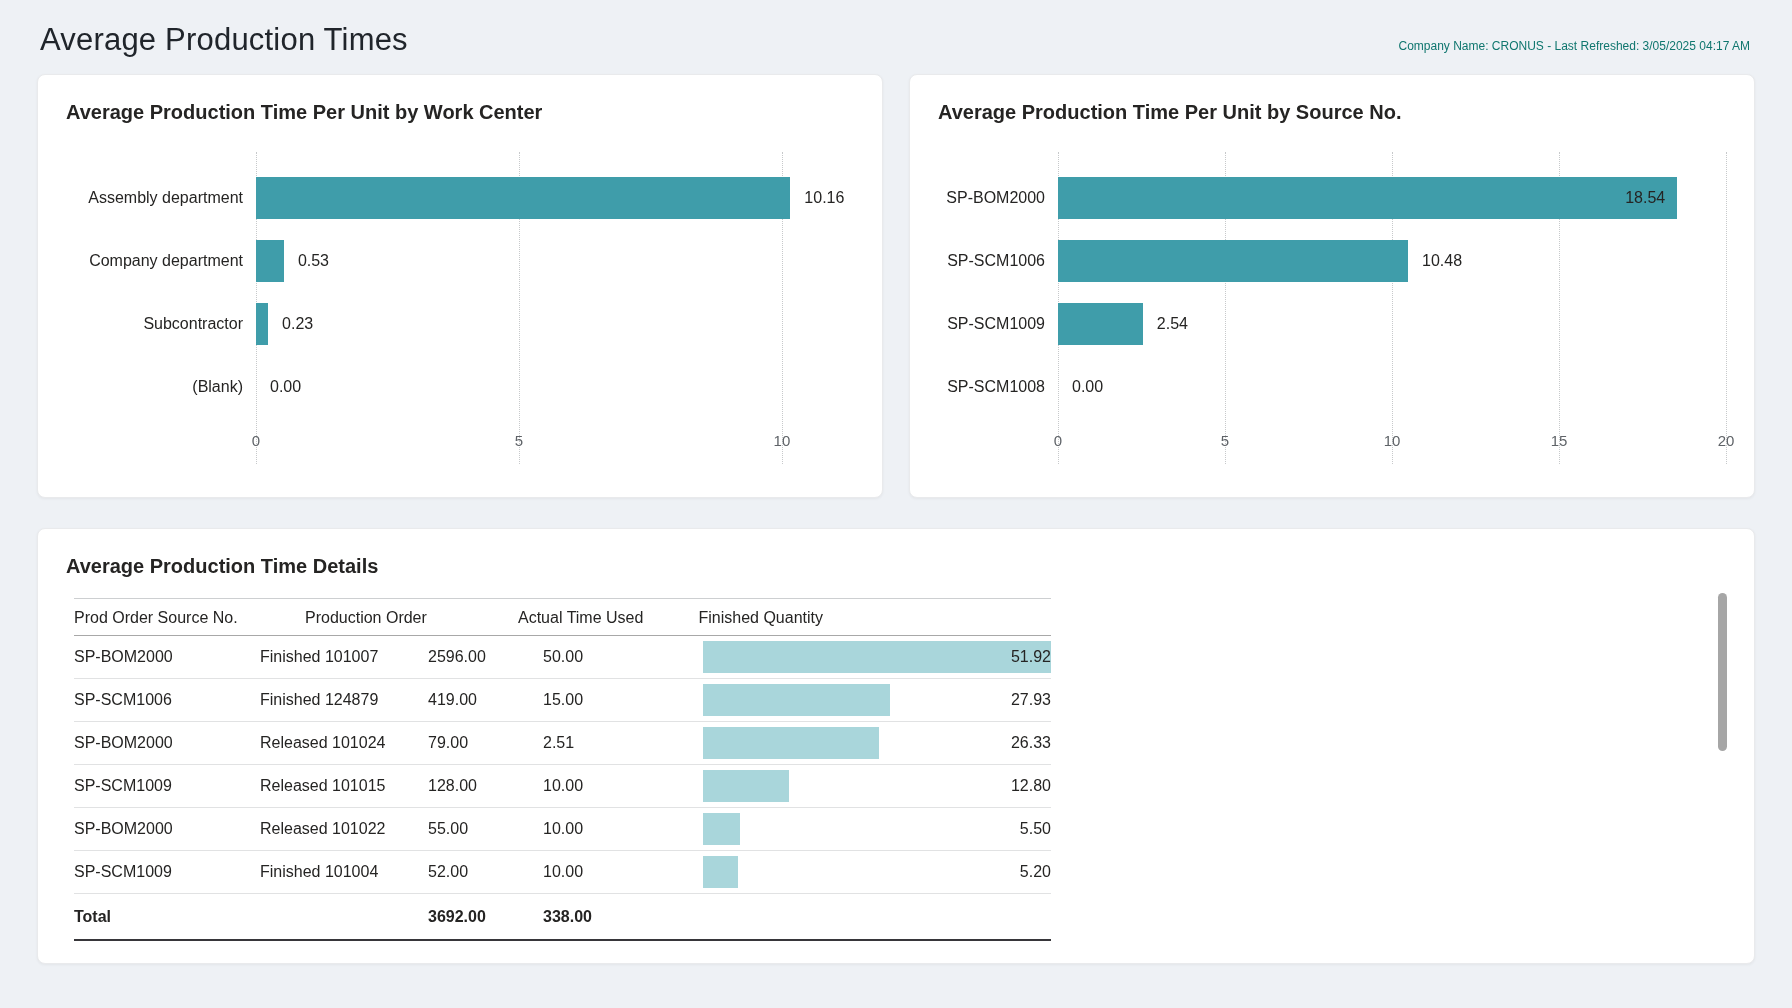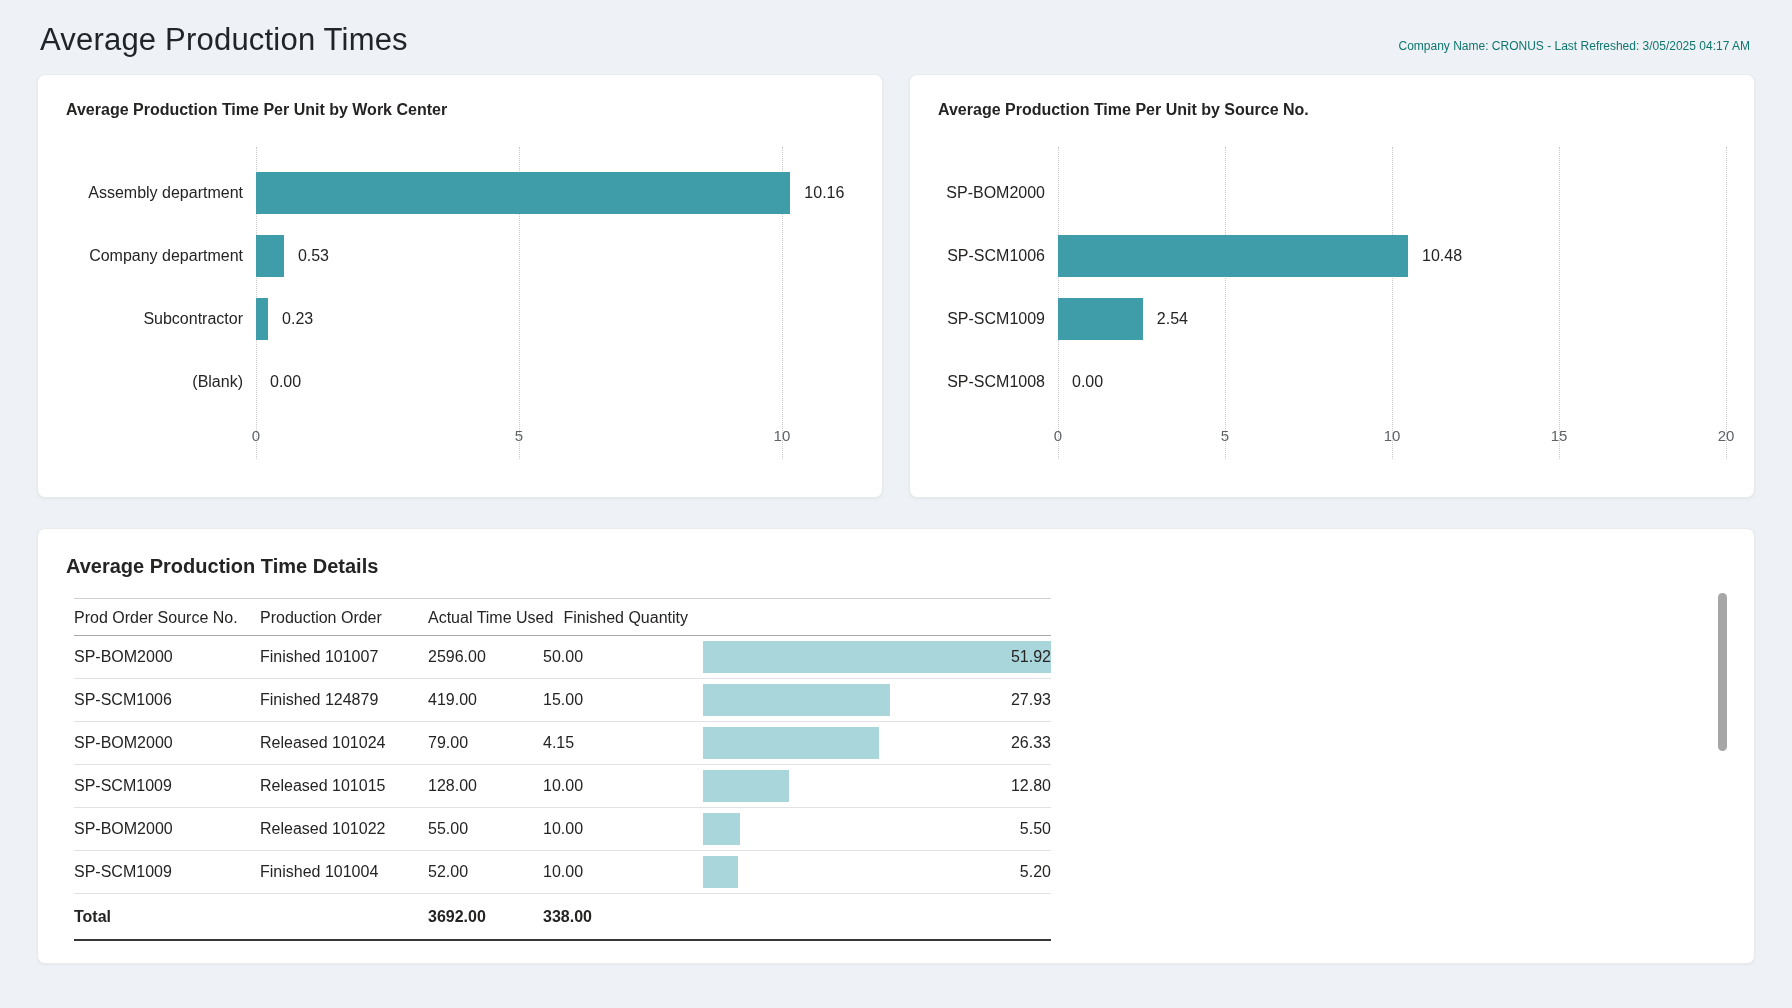--- a/index.html
+++ b/index.html
@@ -11,38 +11,38 @@
     overflow:hidden;
   }
   
   .header{display:flex;justify-content:space-between;align-items:flex-end;padding:22px 42px 16px 40px;}
   .page-title{font-size:31px;font-weight:500;color:#20252b;letter-spacing:.2px;}
   .page-meta{font-size:12px;color:#0f766e;padding-bottom:5px;}
   
   .cards-row{display:flex;gap:26px;margin:0 37px;}
   .card{background:#fff;border:1px solid #e9eaec;border-radius:8px;box-shadow:0 1px 3px rgba(0,0,0,.05);box-sizing:border-box;}
   .chart-card{flex:1;height:424px;padding:26px 28px 0 28px;position:relative;}
-  .chart-title{font-size:16px;font-weight:700;color:#252423;}
+  .chart-title{font-size:20px;font-weight:700;color:#252423;}
   
   .chart-area{margin-top:42px;position:relative;}
   .rows{position:relative;}
   .grid-layer{position:absolute;left:var(--labelw);right:0;top:-14px;bottom:-46px;z-index:0;}
   .gline{position:absolute;top:0;bottom:0;width:0;border-left:1px dotted #c7c9cb;}
   .crow{display:flex;align-items:center;height:63px;position:relative;z-index:1;}
   .clabel{width:var(--labelw);box-sizing:border-box;text-align:right;padding-right:13px;font-size:16px;color:#252423;}
   .ctrack{flex:1;position:relative;height:42px;}
   .cbar{position:absolute;left:0;top:0;height:100%;}
   .cval{position:absolute;top:50%;font-size:16px;color:#252423;white-space:nowrap;}
   .axis{position:relative;height:22px;margin-top:14px;margin-left:var(--labelw);font-size:15px;color:#5f6368;z-index:1;}
   .axis span{position:absolute;transform:translateX(-50%);}
   
   .table-card{margin:30px 37px 0 37px;height:436px;padding:26px 28px;position:relative;}
   .table-title{font-size:20px;font-weight:700;}
   .ptable{margin:20px 0 0 8px;width:977px;font-size:16px;}
-  .thead{display:grid;grid-template-columns:186px 168px 115px 145px 363px;border-top:1px solid #cdcfd1;border-bottom:1px solid #a8a8a8;padding:9px 0 7px 0;}
+  .thead{display:grid;grid-template-columns:186px 168px 115px 145px 363px;border-top:1px solid #cdcfd1;border-bottom:1px solid #a8a8a8;padding:9px 0 7px 0;gap:45px;}
   .th{line-height:20px;white-space:nowrap;color:#252423;}
   .th.num{text-align:right;}
   .th.barcol{padding-left:15px;box-sizing:border-box;font-size:15px;}
   .sort-icon{display:block;font-size:9px;margin-top:3px;color:#252423;}
   .trow{display:grid;grid-template-columns:186px 168px 115px 145px 363px;height:42px;align-items:center;}
   .tbody .trow + .trow{border-top:1px solid #e1e2e3;}
   .cell{white-space:nowrap;}
   .cell.num{text-align:left;}
   .cell.barcell{position:relative;height:42px;padding-left:15px;box-sizing:border-box;}
   .dbar{position:absolute;left:15px;top:5px;height:32px;}
@@ -110,20 +110,24 @@
       <div class="rows">
           <div class="grid-layer">
             <div class="gline" style="left: 0%;"></div>
             <div class="gline" style="left: 25%;"></div>
             <div class="gline" style="left: 50%;"></div>
             <div class="gline" style="left: 75%;"></div>
             <div class="gline" style="left: 100%;"></div>
           </div>
           <div class="crow">
             <div class="clabel">SP-BOM2000</div>
+            <div class="ctrack">
+              <div class="cbar" style="width: 92.7%; background: rgb(63, 157, 170);"></div>
+              <span class="cval" style="left: calc(92.7% - 12px); transform: translate(-100%, -50%);">18.54</span>
+            </div>
           </div>
           <div class="crow">
             <div class="clabel">SP-SCM1006</div>
             <div class="ctrack">
               <div class="cbar" style="width: 52.4%; background: rgb(63, 157, 170);"></div>
               <span class="cval" style="left: calc(52.4% + 14px); transform: translateY(-50%);">10.48</span>
             </div>
           </div>
           <div class="crow">
             <div class="clabel">SP-SCM1009</div>
@@ -178,21 +182,21 @@
           <div class="cell num">15.00</div>
           <div class="cell barcell">
             <div class="dbar" style="width: 187.204px; background: rgb(169, 214, 219);"></div>
             <span class="dval">27.93</span>
           </div>
         </div>
         <div class="trow">
           <div class="cell">SP-BOM2000</div>
           <div class="cell">Released 101024</div>
           <div class="cell num">79.00</div>
-          <div class="cell num">4.15</div>
+          <div class="cell num">2.51</div>
           <div class="cell barcell">
             <div class="dbar" style="width: 176.48px; background: rgb(169, 214, 219);"></div>
             <span class="dval">26.33</span>
           </div>
         </div>
         <div class="trow">
           <div class="cell">SP-SCM1009</div>
           <div class="cell">Released 101015</div>
           <div class="cell num">128.00</div>
           <div class="cell num">10.00</div>

